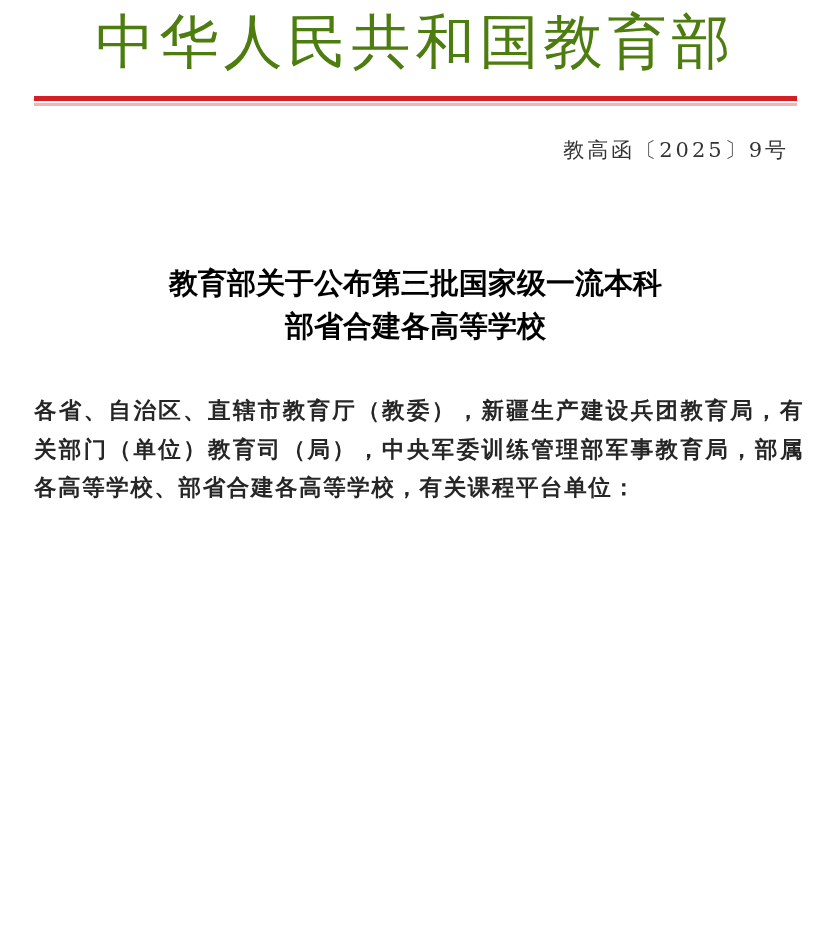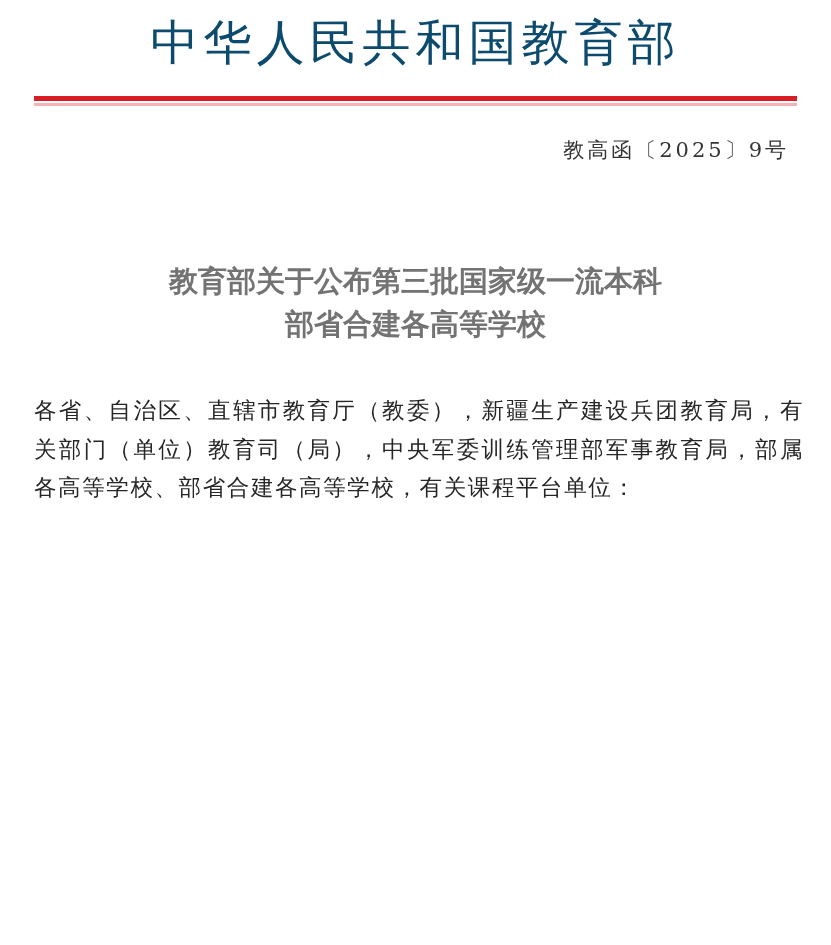--- a/index.html
+++ b/index.html
@@ -7,52 +7,52 @@
     width: 831px; height: 945px; overflow: hidden;
     background: #ffffff;
     font-family: "DejaVu Serif", "Liberation Serif", serif;
     color: #222222;
     position: relative;
   }
   .masthead {
     position: absolute; left: 0; top: 6px; width: 831px;
     text-align: center;
     font-family: "DejaVu Serif", "Liberation Serif", serif;
-    font-size: 48px; line-height: 72px;
-    color: #0c4a6e;
+    font-size: 59px; line-height: 72px;
+    color: #4d7c0f;
     letter-spacing: 5px;
     font-weight: normal;
   }
   .red-rule {
     position: absolute; left: 34px; top: 96px; width: 763px; height: 5px;
     background: #d81e25;
   }
   .red-rule-thin {
     position: absolute; left: 34px; top: 103px; width: 763px; height: 3px;
     background: #f5b3b6;
   }
   .doc-number {
     position: absolute; right: 42px; top: 136px;
     font-size: 21px; letter-spacing: 3px; color: #333; margin-left: 24px;
   }
   .doc-title {
     position: absolute; left: 0; top: 262px; width: 831px;
     text-align: center;
-    font-family: Liberation Mono, monospace;
+    font-family: Liberation Serif, serif;
     font-weight: bold; font-size: 29px; line-height: 43px;
-    color: #737373;
+    color: #000000;
   }
   .doc-title div { white-space: nowrap; }
   .body-text {
     position: absolute; left: 34px; top: 391px; width: 770px;
     font-size: 22.5px; line-height: 38.6px; color: #262626;
     letter-spacing: 1.6px;
     text-align: justify;
   }
-  .body-text p { margin: 0; }
+  .body-text p { margin: 0; font-weight: bold; }
   .body-text .indent { text-indent: 2em; }
 </style>
 </head>
 <body>
 
 <div class="masthead">中华人民共和国教育部</div>
 <div class="red-rule"></div>
 <div class="red-rule-thin"></div>
 
 <div class="doc-number">教高函〔2025〕9号</div>

